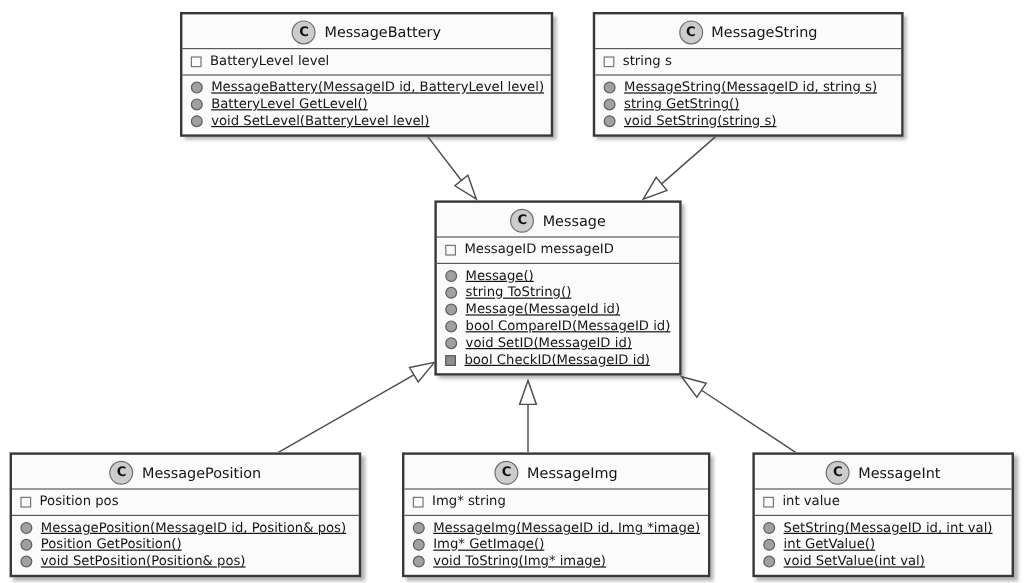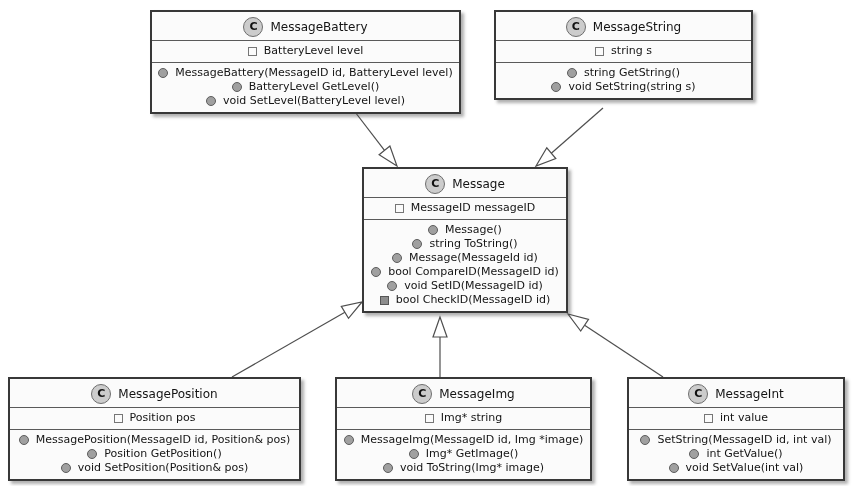--- a/index.html
+++ b/index.html
@@ -34,24 +34,24 @@
     background:#cccccc;
     border:1px solid #6e6e6e;
     display:flex;align-items:center;justify-content:center;
     font-weight:bold;font-size:11px;color:#111;
     flex:0 0 auto;
   }
   .uml-fields{
     padding:3px 7px 4px 7px;
     border-bottom:1px solid #5a5a5a;
   }
-  .uml-methods{padding:3px 7px 4px 7px;}
+  .uml-methods{padding:3px 7px 4px 7px;text-decoration:underline;}
   .member{
     display:flex;align-items:center;gap:7px;
-    line-height:14px;white-space:nowrap;justify-content:center;
+    line-height:14px;white-space:nowrap;
   }
   .ic{flex:0 0 auto;display:inline-block;}
   .ic-field{width:7px;height:7px;border:1px solid #767676;background:#fbfbfb;}
   .ic-method{width:8px;height:8px;border-radius:50%;background:#a0a0a0;border:1px solid #5d5d5d;}
   .ic-method-sq{width:7px;height:7px;background:#8d8d8d;border:1px solid #565656;}
 </style>
 </head>
 <body>
 
 <div class="canvas">
@@ -107,20 +107,24 @@
     </div>
     <div class="uml-fields">
       <div class="member">
           <span class="ic ic-field"></span>
           <span>string s</span>
         </div>
     </div>
     <div class="uml-methods">
       <div class="member">
           <span class="ic ic-method"></span>
+          <span>MessageString(MessageID id, string s)</span>
+        </div>
+      <div class="member">
+          <span class="ic ic-method"></span>
           <span>string GetString()</span>
         </div>
       <div class="member">
           <span class="ic ic-method"></span>
           <span>void SetString(string s)</span>
         </div>
     </div>
   </div>
 
   <div class="uml-class" style="left:362px;top:167px;width:206px;">

